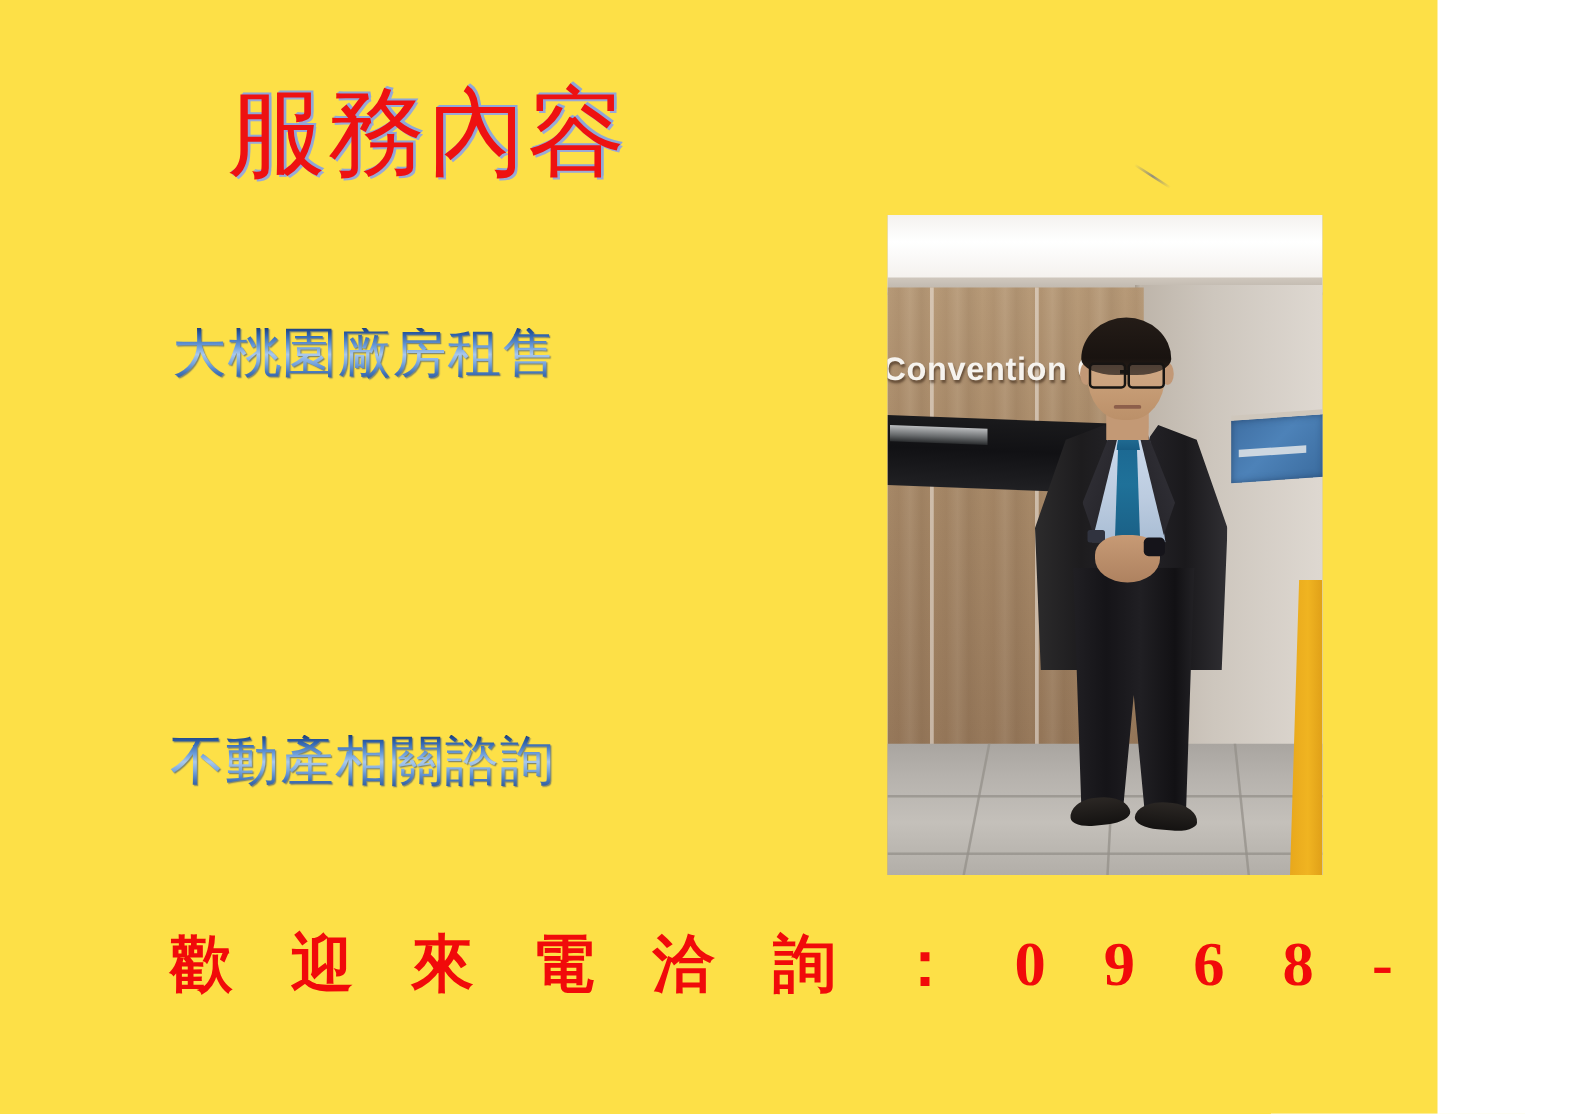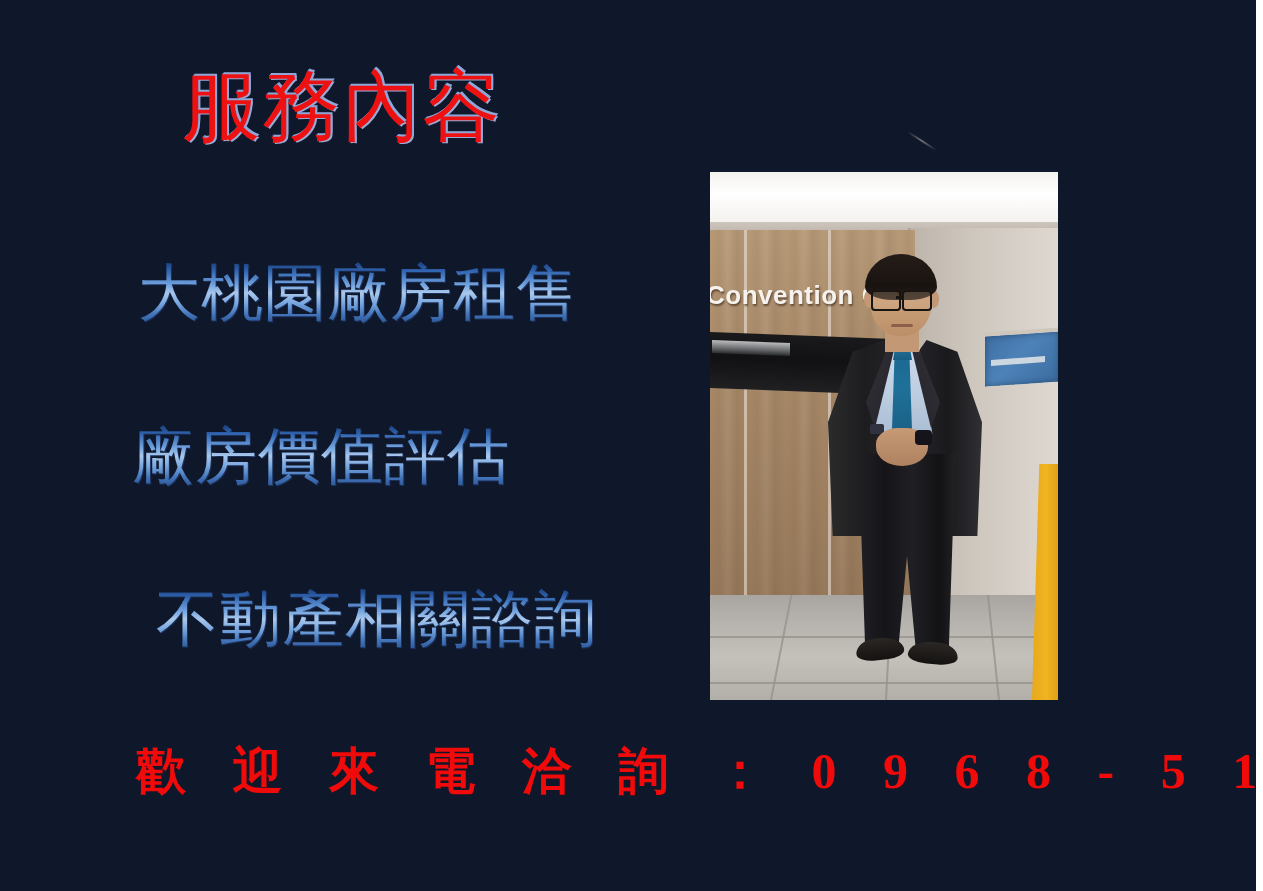--- a/index.html
+++ b/index.html
@@ -5,23 +5,23 @@
   html, body {
     margin: 0;
     padding: 0;
     background: #ffffff;
   }
   body {
     font-family: "Liberation Sans", sans-serif;
   }
   #slide {
     position: relative;
-    width: 1256px;
+    width: 1150px;
     height: 891px;
-    background: #0f172a;
+    background: #fde047;
     overflow: hidden;
   }
 
   
   .headline {
     position: absolute;
     left: 182px;
     top: 68px;
     font-family: "Liberation Serif", "DejaVu Serif", serif;
     font-size: 78px;
@@ -32,21 +32,21 @@
     text-shadow:
       2px -2px 0 #8fa7d8,
       1px -1px 0 #8fa7d8,
       2px 1px 0 #9aa9d6;
   }
 
   
   .svc {
     position: absolute;
     font-family: "Liberation Serif", "DejaVu Serif", serif;
-    font-size: 62px;
+    font-size: 43px;
     line-height: 1;
     letter-spacing: 1px;
     white-space: nowrap;
     font-weight: normal;
     background-image: linear-gradient(
         to bottom,
         #1c3f7a 0%,
         #2f63ae 14%,
         #6fa0dd 36%,
         #a9c8ec 50%,
@@ -54,21 +54,21 @@
         #4476bb 84%,
         #2a5494 100%);
     -webkit-background-clip: text;
     background-clip: text;
     color: transparent;
     -webkit-text-fill-color: transparent;
     filter: drop-shadow(1.5px 1.5px 0.6px rgba(40,70,130,0.55));
   }
   .svc-1 { left: 138px; top: 262px; }
   .svc-2 { left: 132px; top: 425px; }
-  .svc-3 { left: 136px; top: 588px; margin-left: 20px; }
+  .svc-3 { left: 136px; top: 588px; }
 
   
   .photo-wrap {
     position: absolute;
     left: 710px;
     top: 172px;
     width: 348px;
     height: 528px;
     overflow: hidden;
     background: #cfc6bb;
@@ -300,21 +300,20 @@
   }
 </style>
 </head>
 <body>
 
 <div id="slide">
 
   <div class="headline">服務內容</div>
 
   <div class="svc svc-1">大桃園廠房租售</div>
-  <div class="svc svc-2">廠房價值評估</div>
   <div class="svc svc-3">不動產相關諮詢</div>
 
   <div class="diag-artifact"></div>
 
   <div class="photo-wrap">
     <div class="ph-ceiling"></div>
     <div class="ph-ceiling-lip"></div>
 
     <div class="ph-wall-right"></div>
     <div class="ph-wall-right-edge"></div>

